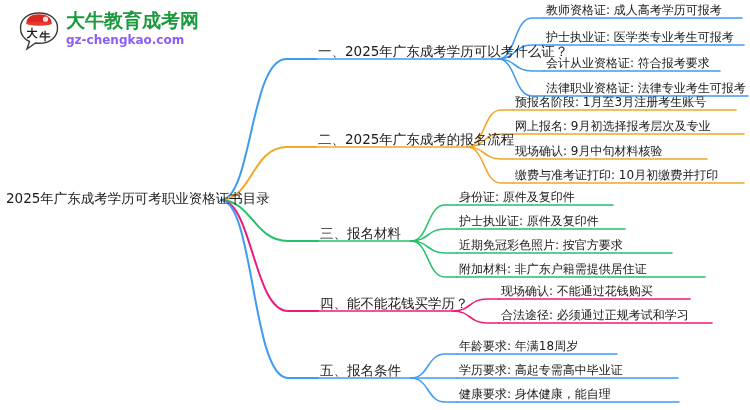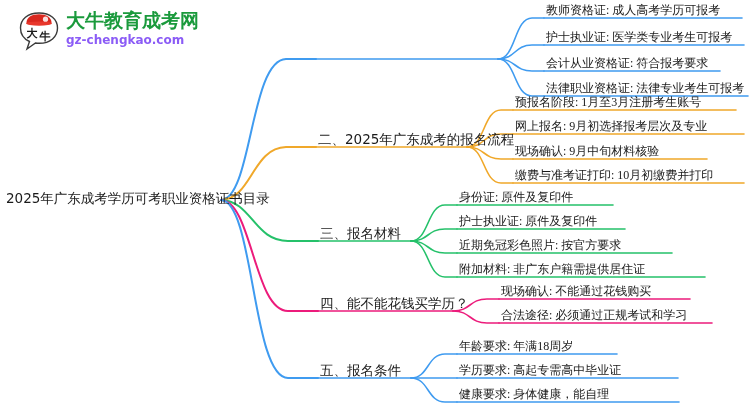--- a/index.html
+++ b/index.html
@@ -74,21 +74,20 @@
   #root-label {
     font-size: 13.5px;
     left: 6px;
     top: 191px;
   }
   .branch-label {
     font-size: 13.5px;
   }
   .leaf-label {
     font-size: 12px;
-    font-family: Liberation Serif, serif;
   }
 </style>
 </head>
 <body>
 
 <div id="mindmap-root">
 
   <div id="logo-block">
     <svg id="logo-mark" viewBox="0 0 42 42" xmlns="http://www.w3.org/2000/svg">
       <path d="M21 3 C9.5 3 2.5 9.5 2.5 18 C2.5 24 6 29 11.5 31.5 L9 39 L17.5 33 C18.6 33.2 19.8 33.3 21 33.3 C32.5 33.3 39.5 26.8 39.5 18 C39.5 9.5 32.5 3 21 3 Z" fill="#ffffff" stroke="#3a3a3a" stroke-width="1.4"></path>
@@ -176,20 +175,21 @@
       <path d="M457,354 L617,354"></path>
       <path d="M411,378 C429,378 427,378 445,378 L457,378"></path>
       <path d="M457,378 L678,378"></path>
       <path d="M411,378 C429,378 427,402 445,402 L457,402"></path>
       <path d="M457,402 L679,402"></path>
     </g>
   </svg>
 
   <div class="node-label" id="root-label">2025年广东成考学历可考职业资格证书目录</div>
 
+  <div class="node-label branch-label" style="left:318px; top:44px;">一、2025年广东成考学历可以考什么证？</div>
 
   <div class="node-label leaf-label" style="left:546px; top:4px;">教师资格证: 成人高考学历可报考</div>
   <div class="node-label leaf-label" style="left:546px; top:31px;">护士执业证: 医学类专业考生可报考</div>
   <div class="node-label leaf-label" style="left:546px; top:57px;">会计从业资格证: 符合报考要求</div>
   <div class="node-label leaf-label" style="left:546px; top:82px;">法律职业资格证: 法律专业考生可报考</div>
 
   <div class="node-label branch-label" style="left:318px; top:132px;">二、2025年广东成考的报名流程</div>
 
   <div class="node-label leaf-label" style="left:515px; top:96px;">预报名阶段: 1月至3月注册考生账号</div>
   <div class="node-label leaf-label" style="left:515px; top:120px;">网上报名: 9月初选择报考层次及专业</div>

